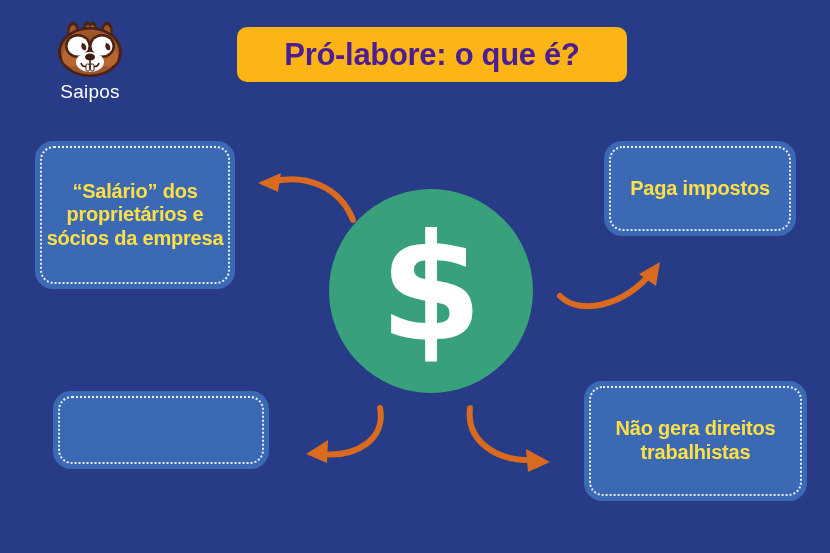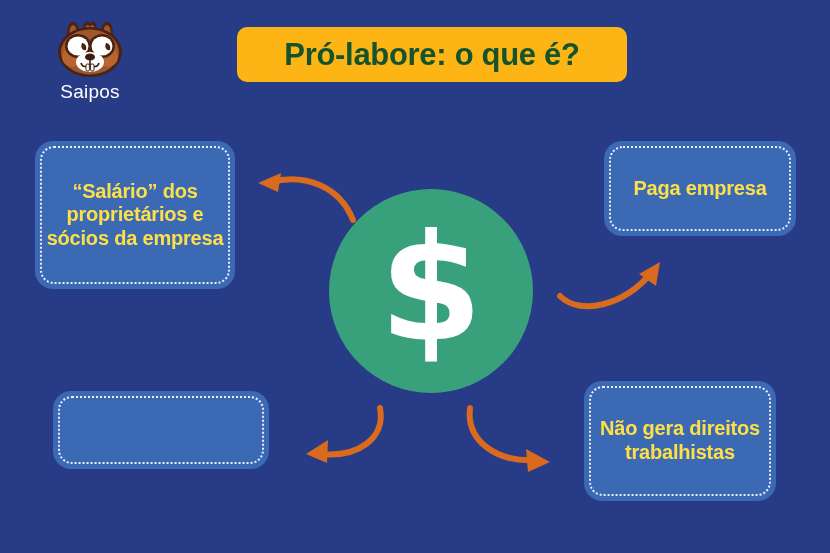--- a/index.html
+++ b/index.html
@@ -46,21 +46,21 @@
     top: 27px;
     width: 390px;
     height: 55px;
     background: #FDB515;
     border-radius: 10px;
     display: flex;
     align-items: center;
     justify-content: center;
   }
   #title-text {
-    color: #14532d;
+    color: #4c1d95;
     font-size: 31px;
     font-weight: bold;
     letter-spacing: -0.3px;
     white-space: nowrap;
   }
 
   
   .box {
     position: absolute;
     background: #3C69B4;
@@ -88,21 +88,21 @@
     line-height: 1.18;
     text-align: center;
     letter-spacing: -0.2px;
     padding: 0 10px;
     z-index: 2;
   }
 
   #box-salario { left: 35px;  top: 141px; width: 200px; height: 148px; }
   #box-impostos{ left: 604px; top: 141px; width: 192px; height: 95px; }
   #box-obrig   { left: 53px;  top: 391px; width: 216px; height: 78px; }
-  #box-direitos{ left: 584px; top: 381px; width: 192px; height: 120px; }
+  #box-direitos{ left: 584px; top: 381px; width: 223px; height: 120px; }
 
   
   #center-circle {
     position: absolute;
     left: 329px;
     top: 189px;
     width: 204px;
     height: 204px;
     background: #38A07B;
     border-radius: 50%;
@@ -180,21 +180,21 @@
     <div id="dollar-symbol">$</div>
   </div>
 
   <div class="box" id="box-salario">
     <span class="dots"></span>
     <span class="box-label">“Salário” dos proprietários e sócios da empresa</span>
   </div>
 
   <div class="box" id="box-impostos">
     <span class="dots"></span>
-    <span class="box-label">Paga empresa</span>
+    <span class="box-label">Paga impostos</span>
   </div>
 
   <div class="box" id="box-obrig">
     <span class="dots"></span>
   </div>
 
   <div class="box" id="box-direitos">
     <span class="dots"></span>
     <span class="box-label">Não gera direitos trabalhistas</span>
   </div>

